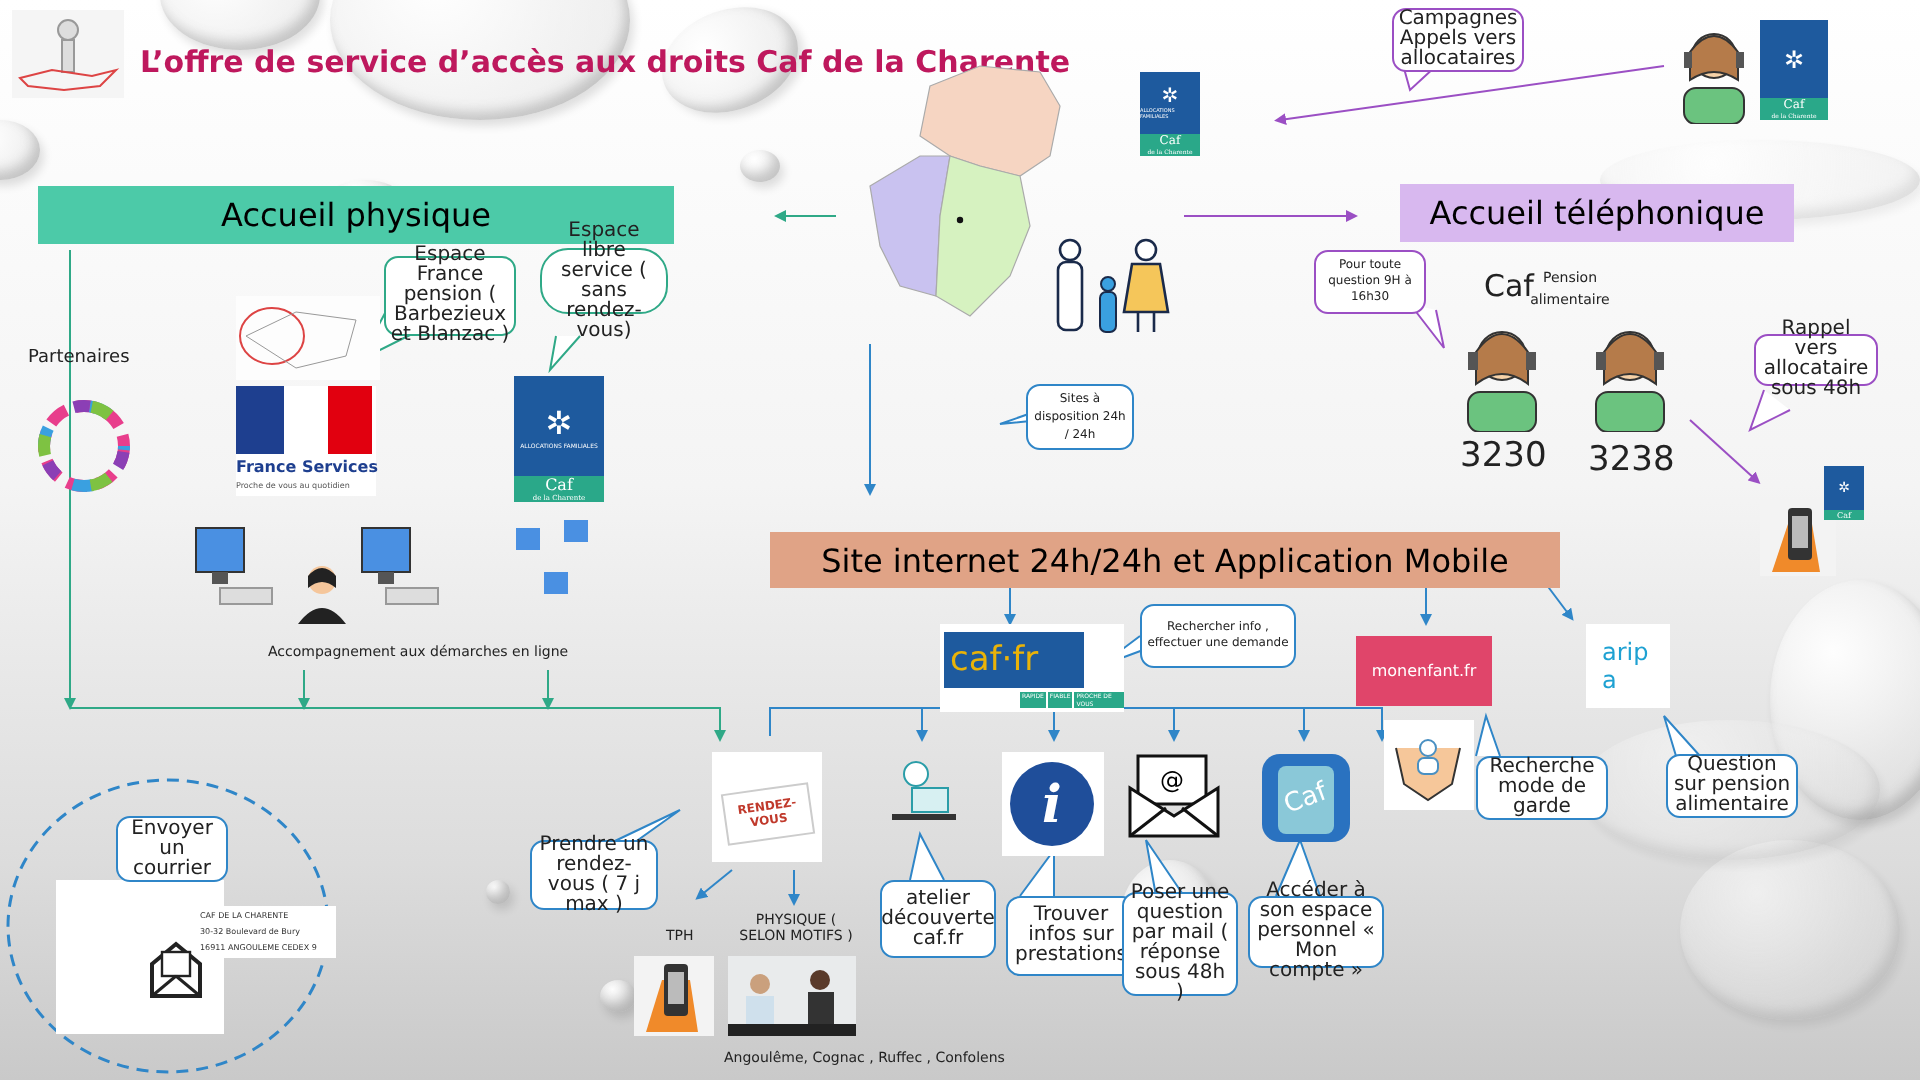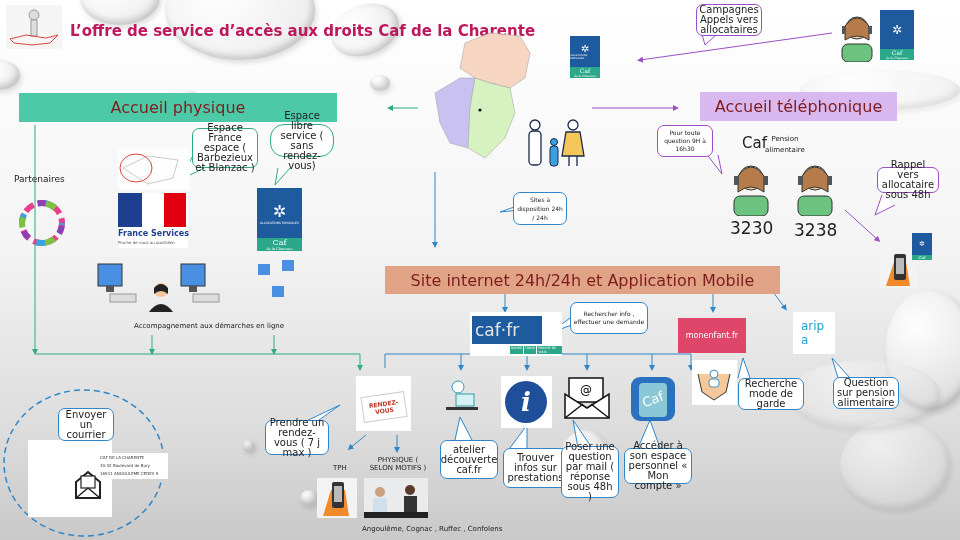--- a/index.html
+++ b/index.html
@@ -4,21 +4,21 @@
 <style>
   html,body{margin:0;padding:0;}
   body{width:960px;height:540px;position:relative;overflow:hidden;
     font-family:"DejaVu Sans","Liberation Sans",sans-serif;
     background:linear-gradient(180deg,#ffffff 0%,#f4f4f4 45%,#dcdcdc 80%,#c9c9c9 100%);}
   .abs{position:absolute;}
   .drop{position:absolute;border-radius:50%;
     background:radial-gradient(circle at 35% 30%,rgba(255,255,255,.95),rgba(235,235,235,.6) 55%,rgba(200,200,200,.35) 100%);
     box-shadow:inset -3px -4px 6px rgba(120,120,120,.35),2px 3px 5px rgba(0,0,0,.12);}
   .title{left:70px;top:22px;font-size:15px;font-weight:bold;color:#be185d;white-space:nowrap;}
-  .banner{display:flex;align-items:center;justify-content:center;color:#7f1d1d;font-size:16px;}
+  .banner{display:flex;align-items:center;justify-content:center;color:#000000;font-size:16px;}
   .bubble{position:absolute;background:#fff;border-radius:7px;font-size:10px;line-height:10px;
     text-align:center;display:flex;align-items:center;justify-content:center;color:#222;padding:2px;box-sizing:border-box;}
   .b-green{border:1.5px solid #2fa987;}
   .b-purple{border:1.5px solid #9b4fc4;}
   .b-blue{border:1.5px solid #2f86c8;}
   .lbl{position:absolute;font-size:8px;color:#222;white-space:nowrap;}
   .caflogo{position:absolute;background:#fff;display:flex;flex-direction:column;align-items:stretch;}
   .caflogo .top{background:#1e5a9e;color:#fff;flex:1;display:flex;flex-direction:column;align-items:center;justify-content:center;font-size:4px;}
   .caflogo .bot{background:#2aa889;color:#fff;text-align:center;font-family:"DejaVu Serif",serif;}
   .agent{position:absolute;}
@@ -177,21 +177,21 @@
     <circle cx="30" cy="30" r="20" stroke="#7ec242" stroke-dasharray="10 30" stroke-dashoffset="22"></circle>
     <circle cx="30" cy="30" r="20" stroke="#8b3fb5" stroke-dasharray="8 35" stroke-dashoffset="40"></circle>
   </g>
 </svg>
 <div class="img" style="left:118px;top:148px;width:72px;height:42px;background:#fdfdfd;">
   <svg width="72" height="42">
       <ellipse cx="18" cy="20" rx="16" ry="14" fill="none" stroke="#d44"></ellipse>
       <path d="M5,20 L30,8 L60,12 L55,30 L30,36 z" fill="none" stroke="#999" stroke-width=".5"></path>
     </svg>
 </div>
-<div class="bubble b-green" style="left:192px;top:128px;width:66px;height:40px;">Espace France espace ( Barbezieux et Blanzac )</div>
+<div class="bubble b-green" style="left:192px;top:128px;width:66px;height:40px;">Espace France pension ( Barbezieux et Blanzac )</div>
 <div class="img" style="left:118px;top:193px;width:70px;height:55px;">
   <div style="position:absolute;left:0;top:0;width:24px;height:34px;background:#1e3f8f;"></div>
   <div style="position:absolute;left:46px;top:0;width:22px;height:34px;background:#e1000f;"></div>
   <div style="position:absolute;left:0;top:36px;font-size:8px;font-weight:bold;color:#1e3f8f;white-space:nowrap;">France Services</div>
   <div style="position:absolute;left:0;top:47px;font-size:4px;color:#555;white-space:nowrap;">Proche de vous au quotidien</div>
 </div>
 <div class="bubble b-green" style="left:270px;top:124px;width:64px;height:33px;border-radius:14px;">Espace libre service ( sans rendez-vous)</div>
 <div class="caflogo" style="left:257px;top:188px;width:45px;height:63px;">
   <div class="top">
       <span style="font-size:16px;">✲</span>
@@ -261,21 +261,21 @@
       <span style="font-size:7px;">✲</span>
     </div>
   <div class="bot">
       <div style="font-size:4px;">Caf</div>
     </div>
 </div>
 
 <div class="bubble b-blue" style="left:513px;top:192px;width:54px;height:33px;font-size:6px;line-height:9px;">Sites à disposition 24h / 24h</div>
 
 <div class="img" style="left:470px;top:312px;width:92px;height:44px;">
-  <div style="position:absolute;left:2px;top:4px;width:70px;height:28px;background:#1e5a9e;color:#e5e5e5;font-size:17px;display:flex;align-items:center;padding-left:3px;box-sizing:border-box;">caf·fr</div>
+  <div style="position:absolute;left:2px;top:4px;width:70px;height:28px;background:#1e5a9e;color:#eab308;font-size:17px;display:flex;align-items:center;padding-left:3px;box-sizing:border-box;">caf·fr</div>
   <div style="position:absolute;left:40px;top:34px;display:flex;gap:1px;">
     <span style="background:#2aa889;color:#fff;font-size:3px;padding:0 1px;">RAPIDE</span>
     <span style="background:#2aa889;color:#fff;font-size:3px;padding:0 1px;">FIABLE</span>
     <span style="background:#2aa889;color:#fff;font-size:3px;padding:0 1px;">PROCHE DE VOUS</span>
   </div>
 </div>
 <div class="bubble b-blue" style="left:570px;top:302px;width:78px;height:32px;font-size:6px;line-height:8px;">Rechercher info , effectuer une demande</div>
 <div class="abs" style="left:678px;top:318px;width:68px;height:35px;background:#e0456a;display:flex;align-items:center;justify-content:center;">
   <span style="color:#fff;font-size:8px;">monenfant.fr</span>
 </div>

